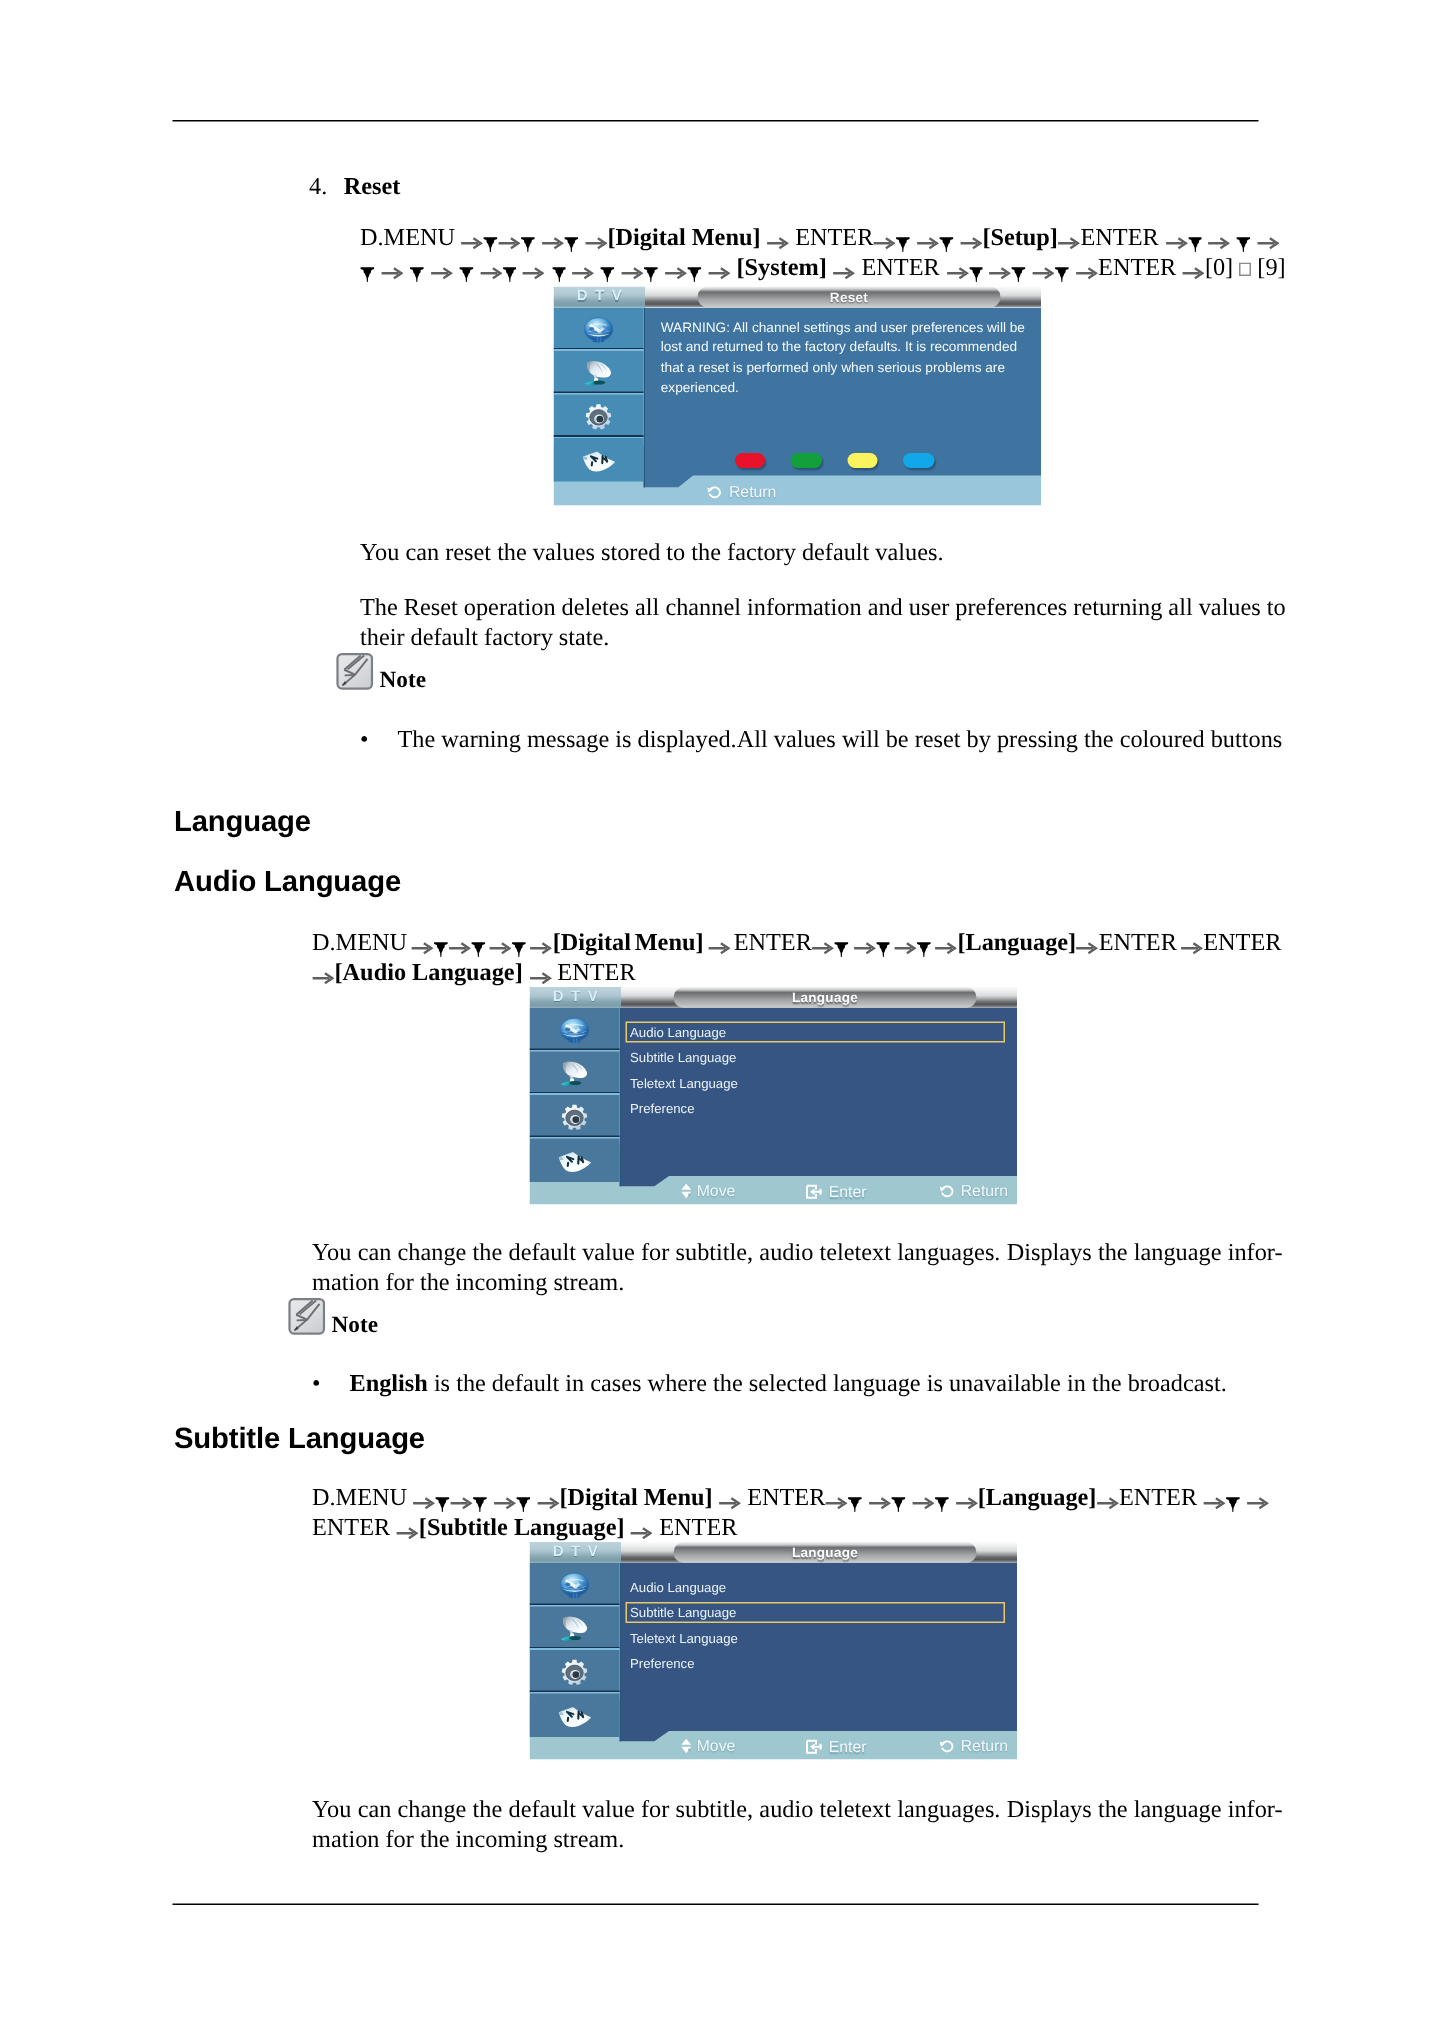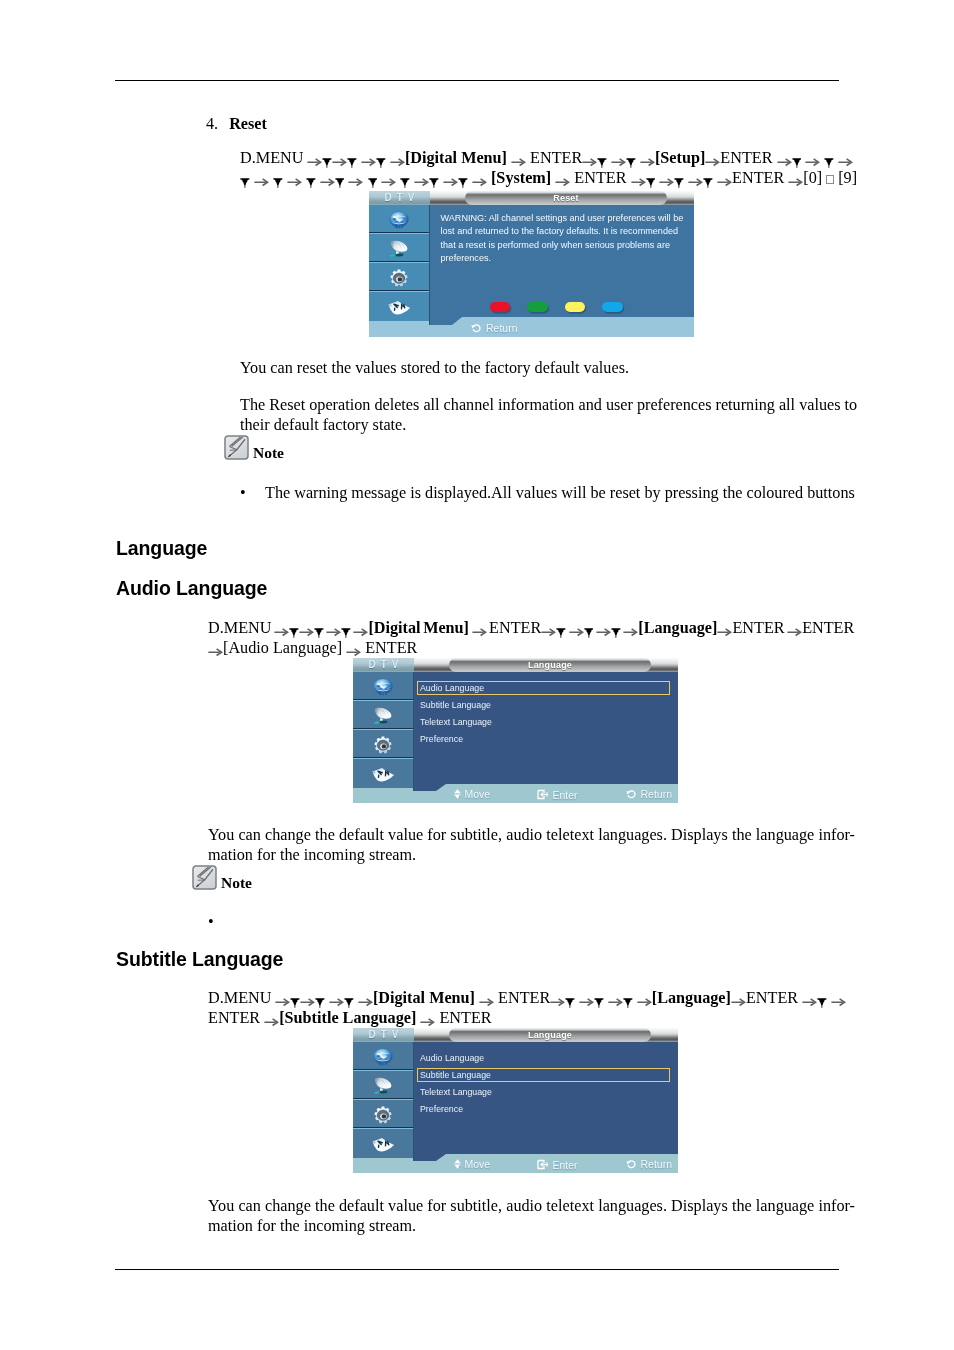--- a/index.html
+++ b/index.html
@@ -271,21 +271,21 @@
           <span class="osd-title">Reset</span>
         </div>
       <div class="osd-head-dtv">
           <span>D T V</span>
         </div>
     </div>
     <div class="osd-warn" style="left:71.5px;top:21px;width:252px;">
       <div>WARNING: All channel settings and user preferences will be</div>
       <div>lost and returned to the factory defaults. It is recommended</div>
       <div>that a reset is performed only when serious problems are</div>
-      <div>preferences.</div>
+      <div>experienced.</div>
     </div>
     <div class="osd-btns" style="left:120.5px;top:110.5px;gap:17px;">
       <div class="osd-btn" style="background: rgb(232, 18, 42);"></div>
       <div class="osd-btn" style="background: rgb(19, 160, 60);"></div>
       <div class="osd-btn" style="background: rgb(253, 243, 92);"></div>
       <div class="osd-btn" style="background: rgb(18, 167, 232);"></div>
     </div>
     <div class="osd-foot-item" style="position:absolute;left:102px;top:132px;gap:4px;">
         <span class="ic-return"><svg viewBox="0 0 22 20" width="11" height="10">
             <path d="M4.4 7.6 A7.2 6.6 0 1 1 4.0 12.4" fill="none" stroke="#ffffff" stroke-width="2.6" stroke-linecap="butt"></path>
@@ -360,21 +360,21 @@
               <path d="M2 2 H92 V14 L74 20 L70 38 L62 46 L58 60 L52 72 L50 100 H44 L42 72 L36 60 L32 46 L24 38 L20 20 L2 14 Z" fill="#000"></path>
             </svg></span> <span class="g-arrow"><svg width="15" height="12" viewBox="0 0 15 12">
               <path d="M0.4 6.2 H11.6 M8.6 2.9 L13.6 6.2 L8.6 9.5" stroke="#606060" stroke-width="1.6" fill="none"></path>
             </svg></span></span><span style="font-weight:bold">[Language]</span><span><span class="g-arrow"><svg width="15" height="12" viewBox="0 0 15 12">
               <path d="M0.4 6.2 H11.6 M8.6 2.9 L13.6 6.2 L8.6 9.5" stroke="#606060" stroke-width="1.6" fill="none"></path>
             </svg></span>ENTER <span class="g-arrow"><svg width="15" height="12" viewBox="0 0 15 12">
               <path d="M0.4 6.2 H11.6 M8.6 2.9 L13.6 6.2 L8.6 9.5" stroke="#606060" stroke-width="1.6" fill="none"></path>
             </svg></span>ENTER</span></div>
       <div><span><span class="g-arrow"><svg width="15" height="12" viewBox="0 0 15 12">
               <path d="M0.4 6.2 H11.6 M8.6 2.9 L13.6 6.2 L8.6 9.5" stroke="#606060" stroke-width="1.6" fill="none"></path>
-            </svg></span></span><span style="font-weight:normal">[Audio Language]</span><span> <span class="g-arrow"><svg width="15" height="12" viewBox="0 0 15 12">
+            </svg></span></span><span style="font-weight:bold">[Audio Language]</span><span> <span class="g-arrow"><svg width="15" height="12" viewBox="0 0 15 12">
               <path d="M0.4 6.2 H11.6 M8.6 2.9 L13.6 6.2 L8.6 9.5" stroke="#606060" stroke-width="1.6" fill="none"></path>
             </svg></span> ENTER</span></div>
     </div>
 
   <div class="osd osd-lang" id="osd-language-1" style="left:353px;top:658px;width:325px;height:145px;">
     <div class="osd-foot"></div>
     <div class="osd-body lang-body" style="height:133px;clip-path:polygon(0 0, 100% 0, 100% 112px, 32px 112px, 22px 119px, 0 119px);"></div>
     <div class="osd-side lang-side" style="height:119px;">
       <div class="osd-side-item">
           <span class="ic-channel"><svg viewBox="0 0 44 36" width="22" height="18">
@@ -523,20 +523,21 @@
           <path d="M8 2 H42 A6 6 0 0 1 48 8 V42 A6 6 0 0 1 42 48 H8 A6 6 0 0 1 2 42 V8 A6 6 0 0 1 8 2Z" fill="url(#gnote)" stroke="#7c8085" stroke-width="3"></path>
           <path d="M11 23 L33 4" stroke="#6c7075" stroke-width="2.6" fill="none"></path>
           <path d="M15.5 22.5 L37.5 4" stroke="#6c7075" stroke-width="2.6" fill="none"></path>
           <path d="M11 23 L25.5 29.5 L42 8.5" stroke="#6c7075" stroke-width="2.6" fill="none" stroke-linejoin="round"></path>
           <path d="M11.5 30.5 L25 30" stroke="#6c7075" stroke-width="2.4" fill="none"></path>
           <path d="M25.5 29.5 L8.5 44" stroke="#6c7075" stroke-width="2.6" fill="none"></path>
           <path d="M12 38 L8 44 L14 42Z" fill="#3e4246"></path>
         </svg></span><span class="note-label">Note</span>
   </div>
 
+  <div class="abs serif" style="left:217px;top:912px;width:623px;"><b>English</b><span> is the default in cases where the selected language is unavailable in the broadcast.</span></div>
   <div class="abs serif" style="left:192px;top:912px;">•</div>
 
   <div class="abs h2" style="left:116px;top:947.5px;">Subtitle Language</div>
 
   <div class="abs serif menupath" style="left:192px;top:988px;width:660px;">
       <div><span>D.MENU <span class="g-arrow"><svg width="15" height="12" viewBox="0 0 15 12">
               <path d="M0.4 6.2 H11.6 M8.6 2.9 L13.6 6.2 L8.6 9.5" stroke="#606060" stroke-width="1.6" fill="none"></path>
             </svg></span><span class="g-tri"><svg width="9.8" height="10.5" viewBox="0 0 94 105">
               <path d="M2 2 H92 V14 L74 20 L70 38 L62 46 L58 60 L52 72 L50 100 H44 L42 72 L36 60 L32 46 L24 38 L20 20 L2 14 Z" fill="#000"></path>
             </svg></span><span class="g-arrow"><svg width="15" height="12" viewBox="0 0 15 12">

